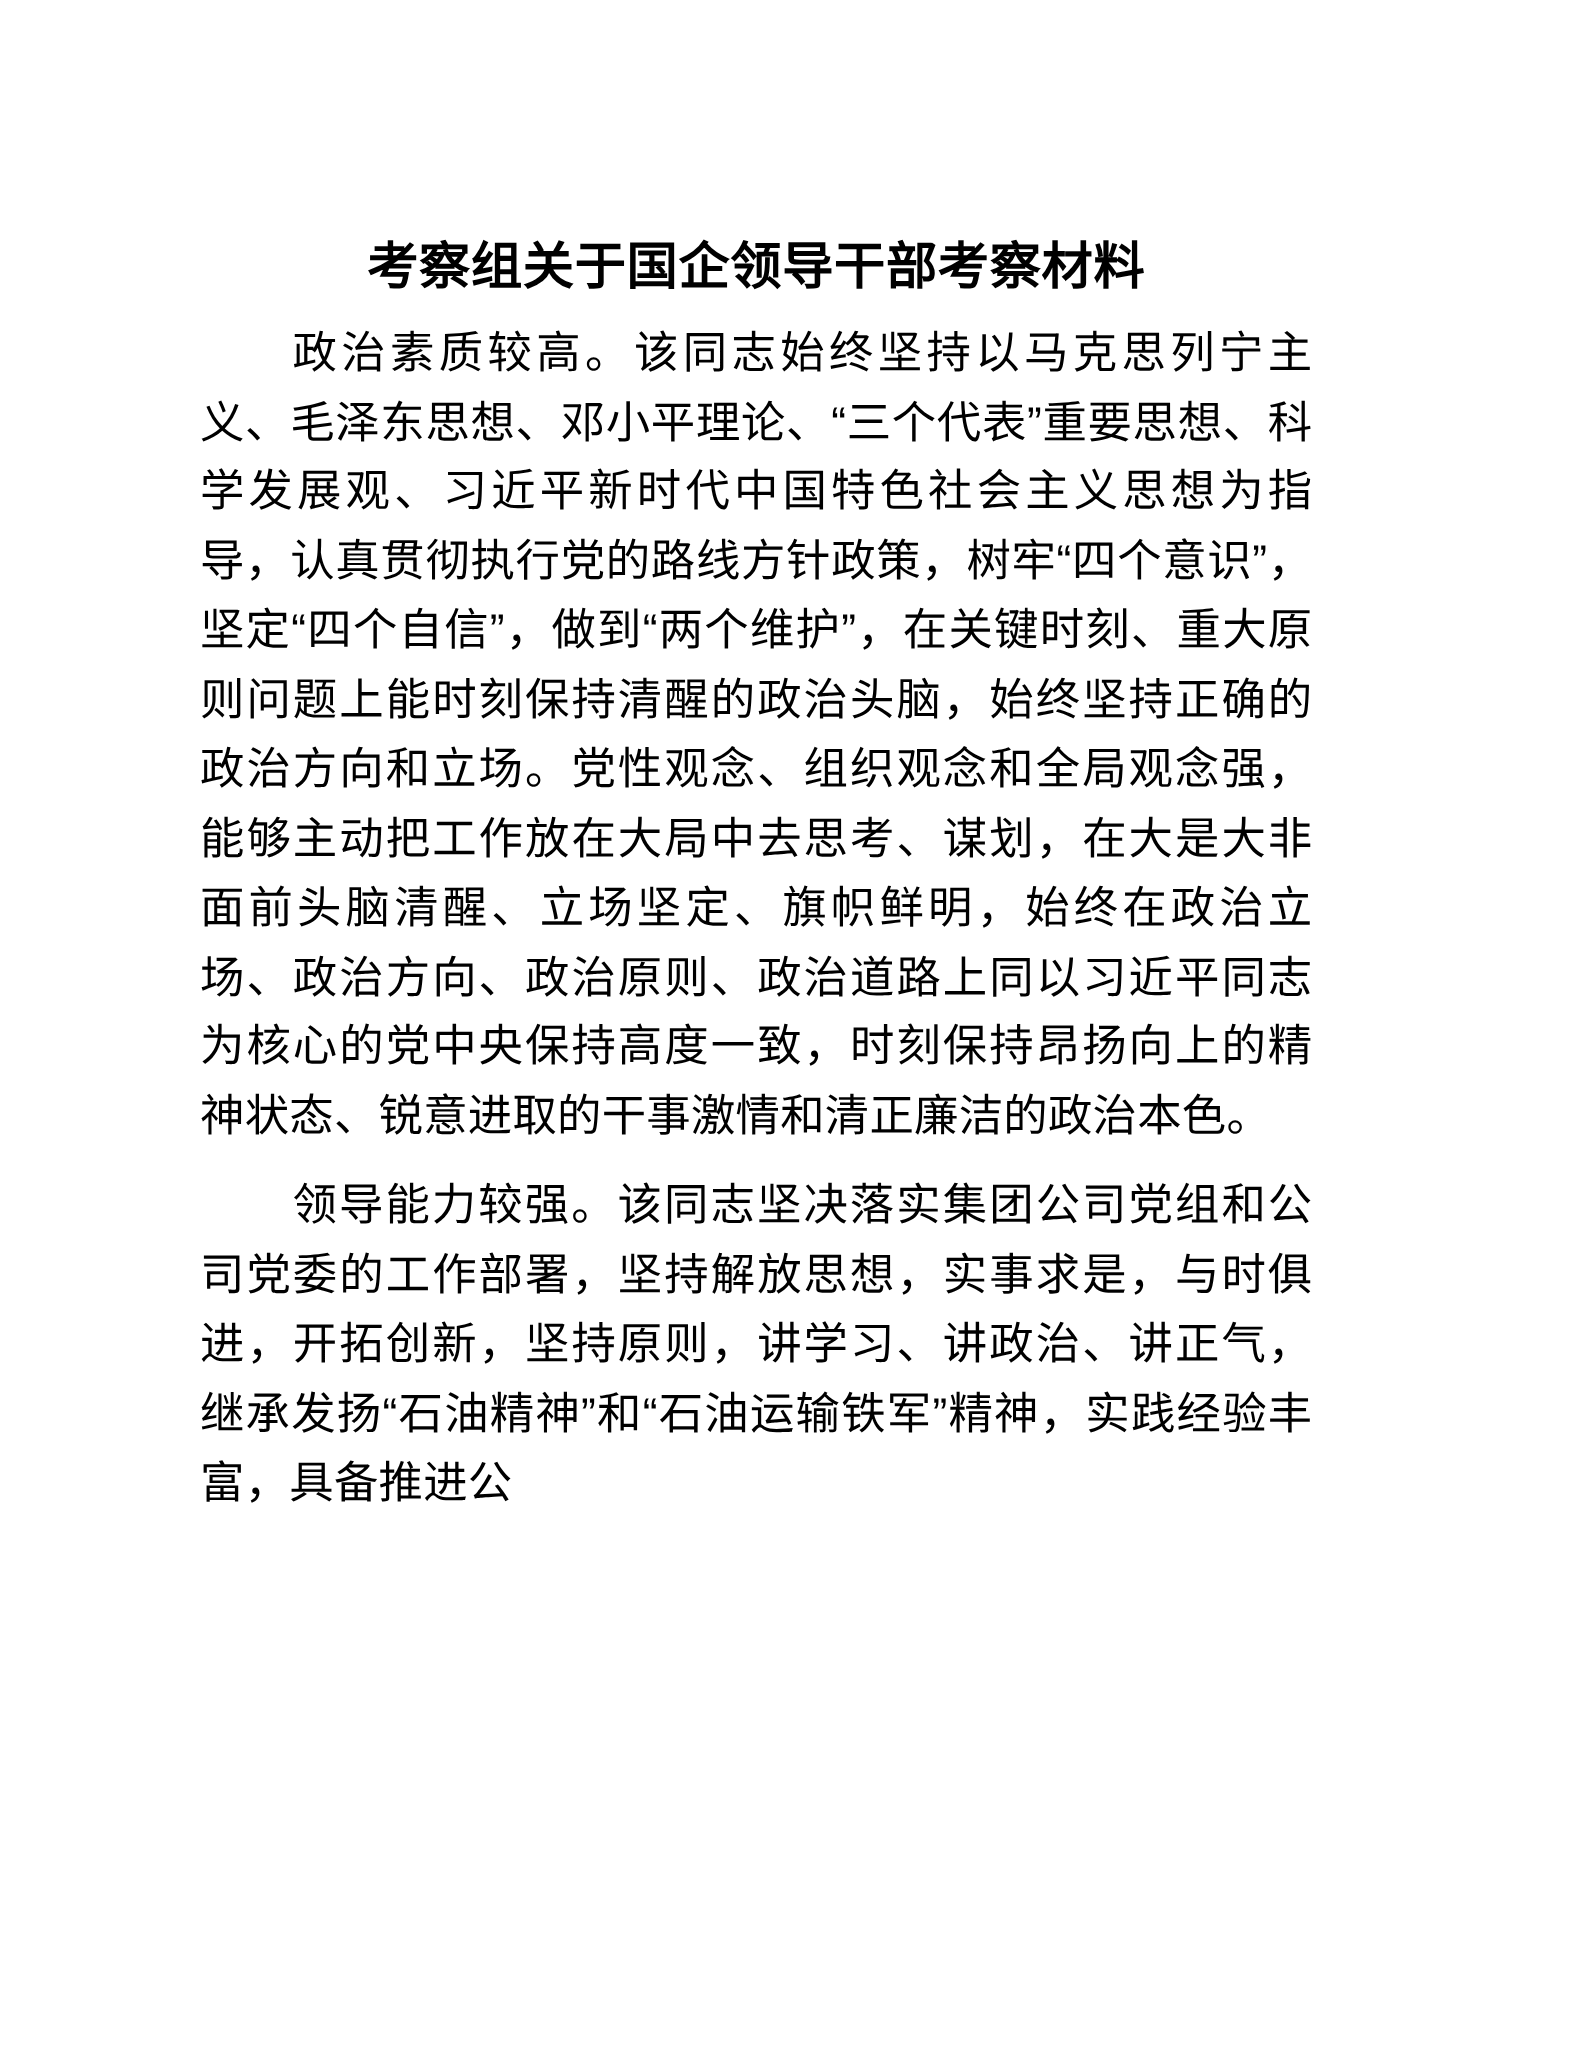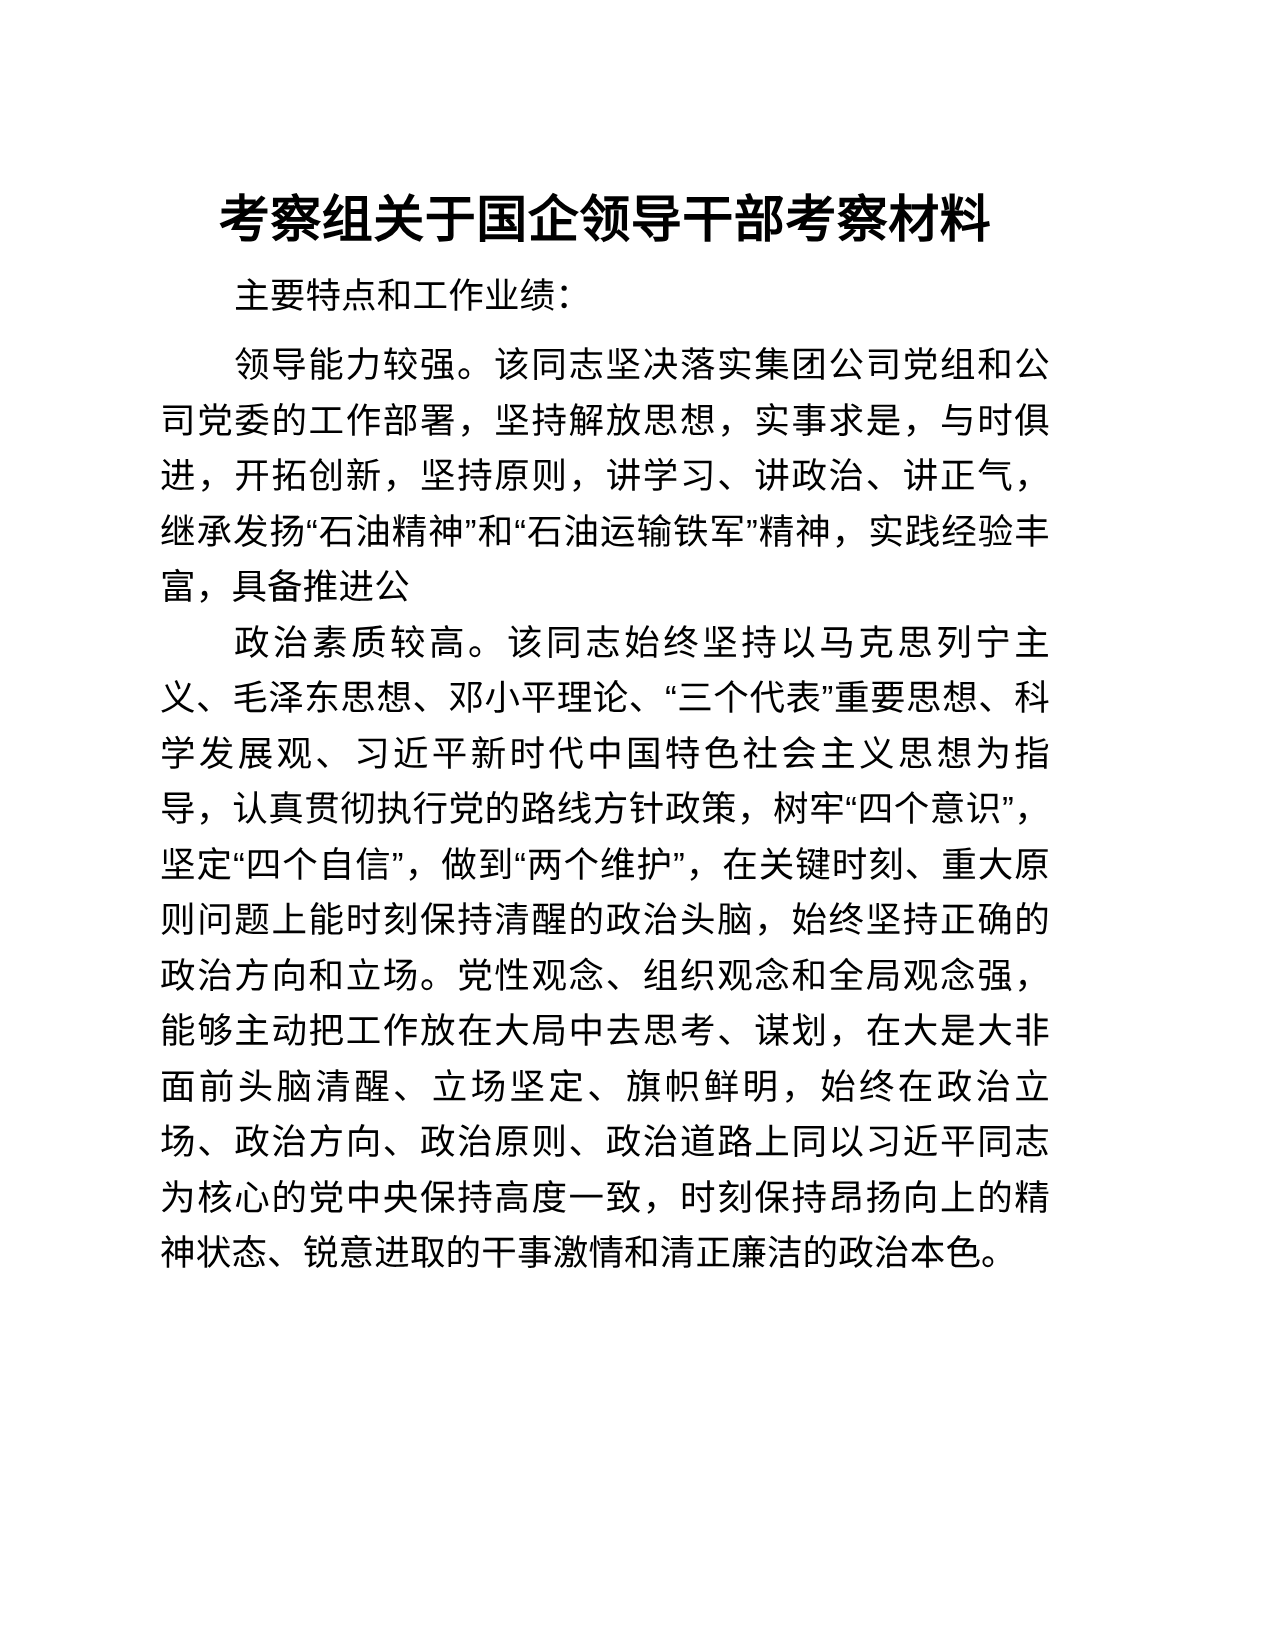--- a/index.html
+++ b/index.html
@@ -22,21 +22,21 @@
 
   
   .content {
     position: absolute;
     left: 160px;
     top: 186px;
     width: 890px;
   }
 
   .doc-title {
-    font-size: 51px;
+    font-size: 41px;
     font-weight: bold;
     text-align: center;
     letter-spacing: 0.5px;
     line-height: 1.35;
     margin: 0 0 14px 0;
     white-space: nowrap;
   }
 
   .body-par {
     font-size: 35.5px;
@@ -60,20 +60,19 @@
 </style>
 </head>
 <body>
 
 <div class="page">
   <div class="content">
 
     <h1 class="doc-title">考察组关于国企领导干部考察材料</h1>
 
 
-    <p class="body-par tight">主要特点和工作业绩：</p>
+
+    <p class="body-par">政治素质较高。该同志始终坚持以马克思列宁主义、毛泽东思想、邓小平理论、“三个代表”重要思想、科学发展观、习近平新时代中国特色社会主义思想为指导，认真贯彻执行党的路线方针政策，树牢“四个意识”，坚定“四个自信”，做到“两个维护”，在关键时刻、重大原则问题上能时刻保持清醒的政治头脑，始终坚持正确的政治方向和立场。党性观念、组织观念和全局观念强，能够主动把工作放在大局中去思考、谋划，在大是大非面前头脑清醒、立场坚定、旗帜鲜明，始终在政治立场、政治方向、政治原则、政治道路上同以习近平同志为核心的党中央保持高度一致，时刻保持昂扬向上的精神状态、锐意进取的干事激情和清正廉洁的政治本色。</p>
 
     <p class="body-par last">领导能力较强。该同志坚决落实集团公司党组和公司党委的工作部署，坚持解放思想，实事求是，与时俱进，开拓创新，坚持原则，讲学习、讲政治、讲正气，继承发扬“石油精神”和“石油运输铁军”精神，实践经验丰富，具备推进公</p>
-
-    <p class="body-par">政治素质较高。该同志始终坚持以马克思列宁主义、毛泽东思想、邓小平理论、“三个代表”重要思想、科学发展观、习近平新时代中国特色社会主义思想为指导，认真贯彻执行党的路线方针政策，树牢“四个意识”，坚定“四个自信”，做到“两个维护”，在关键时刻、重大原则问题上能时刻保持清醒的政治头脑，始终坚持正确的政治方向和立场。党性观念、组织观念和全局观念强，能够主动把工作放在大局中去思考、谋划，在大是大非面前头脑清醒、立场坚定、旗帜鲜明，始终在政治立场、政治方向、政治原则、政治道路上同以习近平同志为核心的党中央保持高度一致，时刻保持昂扬向上的精神状态、锐意进取的干事激情和清正廉洁的政治本色。</p>
 
   </div>
 </div>
 
 </body></html>

